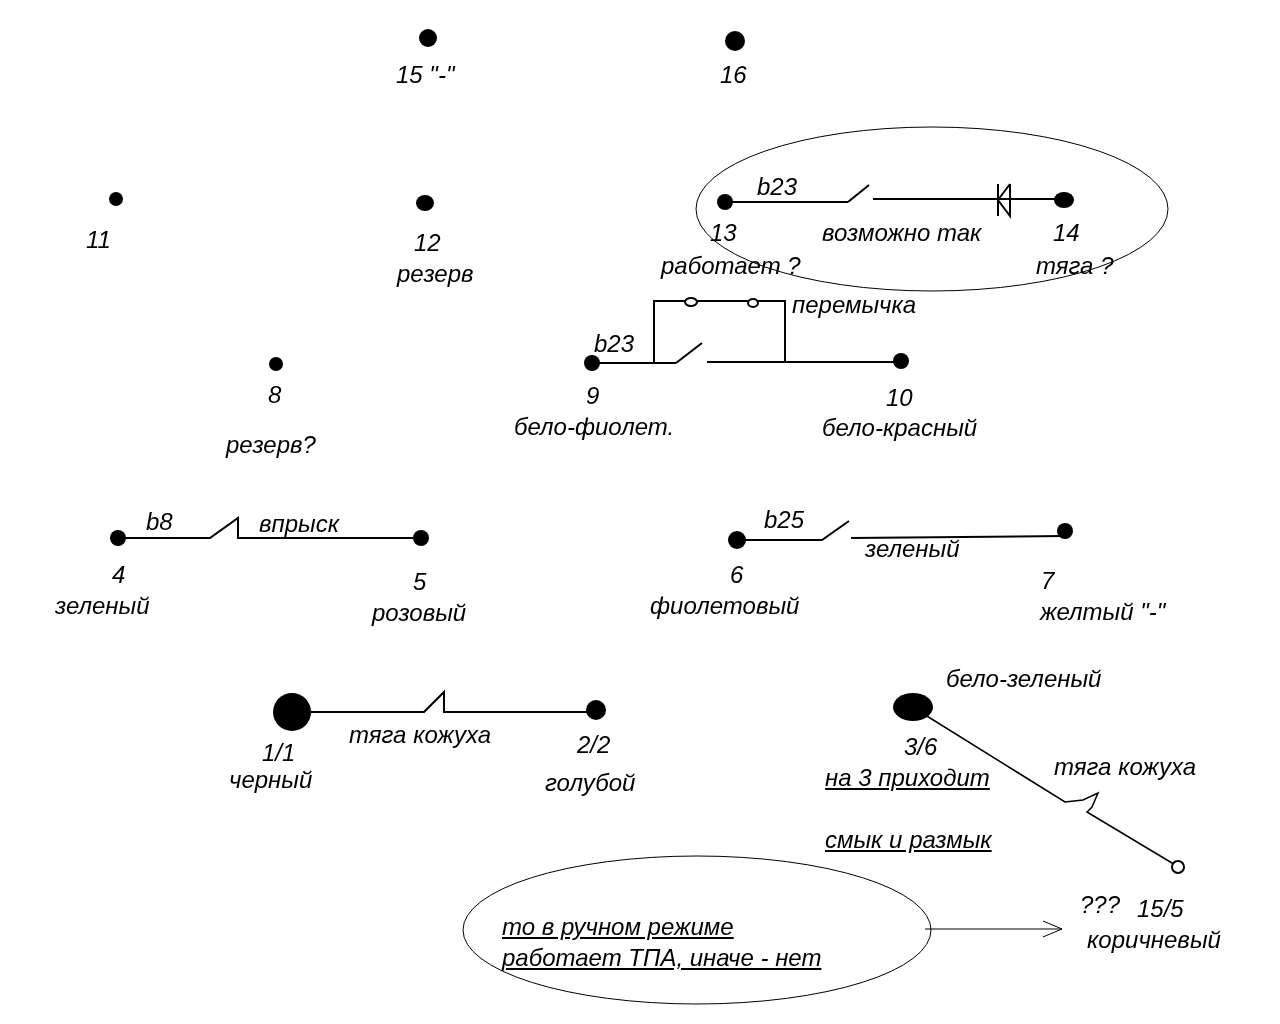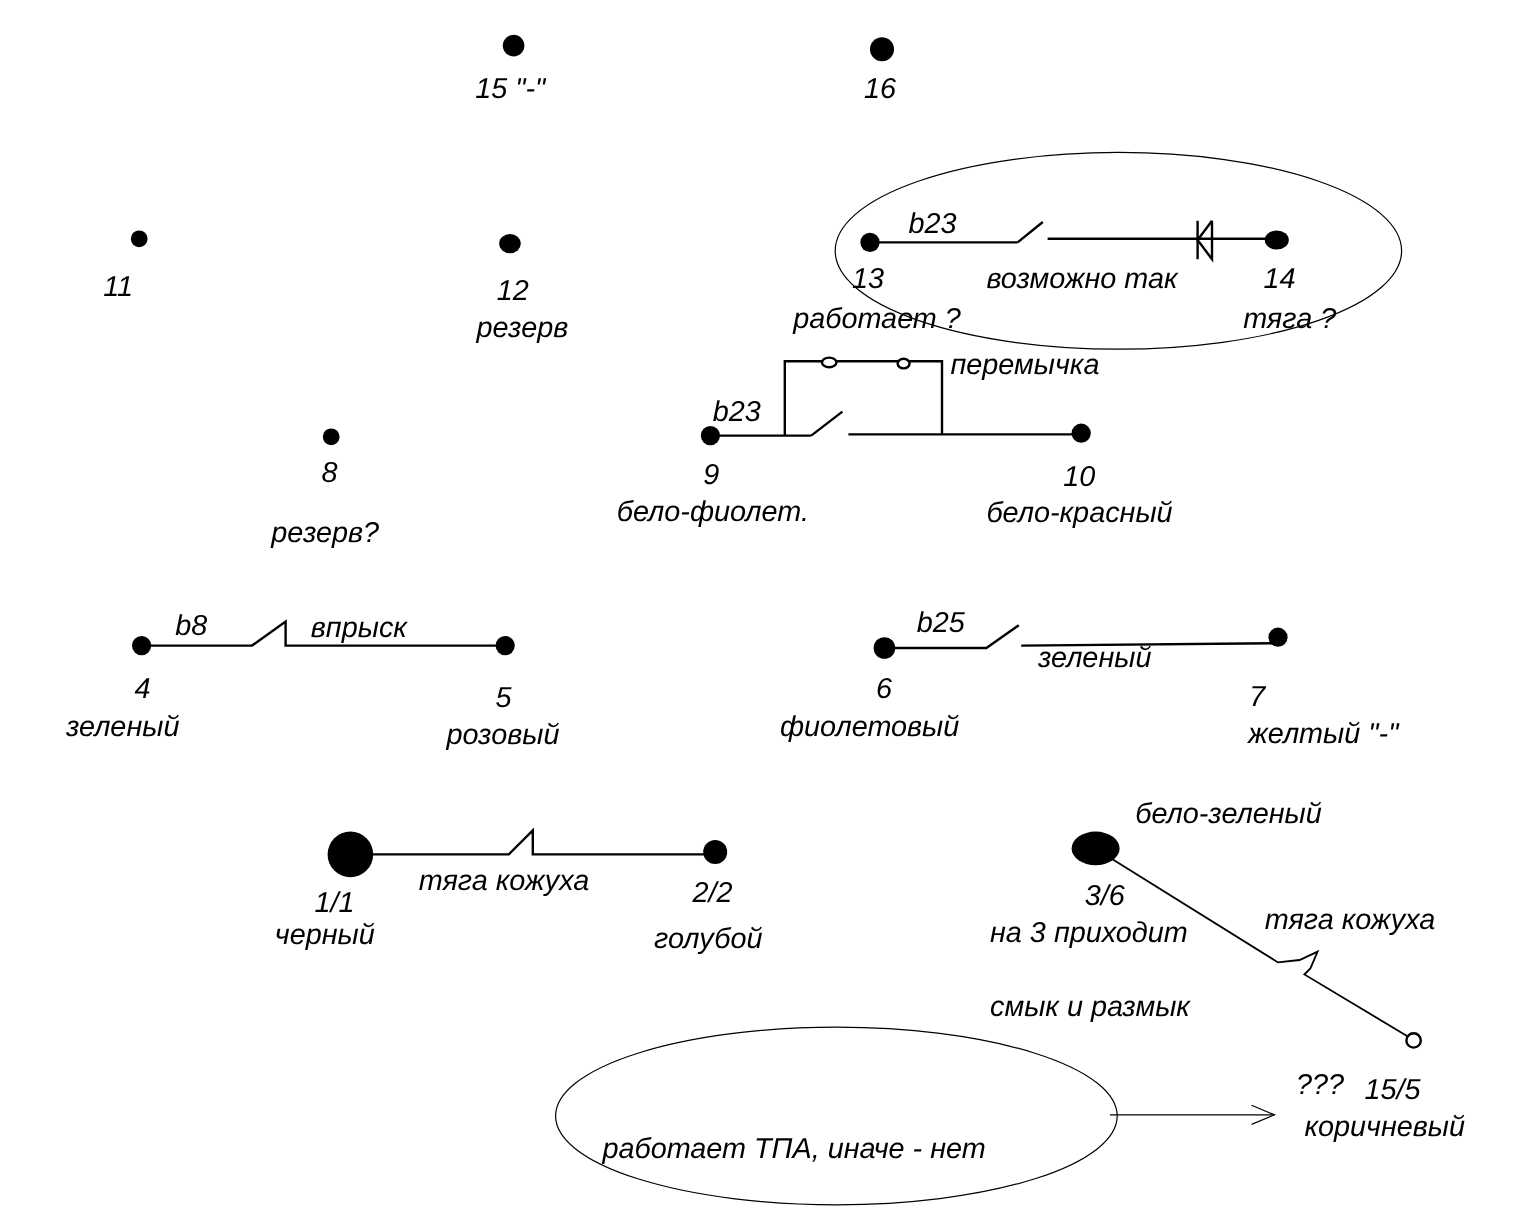--- a/index.html
+++ b/index.html
@@ -7,21 +7,21 @@
   svg.wires { position: absolute; left: 0; top: 0; width: 1280px; height: 1024px; }
   .lbl {
     position: absolute;
     font-family: "Liberation Sans", sans-serif;
     font-style: italic;
     font-size: 24px;
     line-height: 30px;
     color: #000;
     white-space: nowrap;
   }
-  .ml { line-height: 31px; }
+  .ml { line-height: 31px; text-decoration: underline; }
 </style>
 </head>
 <body>
 
 <div id="canvas">
   <svg class="wires" xmlns="http://www.w3.org/2000/svg">
     <g stroke="#000" stroke-width="2" fill="none">
 
       <ellipse cx="932" cy="209" rx="236" ry="82" stroke-width="1"></ellipse>
 
@@ -120,17 +120,18 @@
   <span class="lbl" style="left:229px;top:765px">черный</span>
   <span class="lbl" style="left:577px;top:730px">2/2</span>
   <span class="lbl" style="left:545px;top:768px">голубой</span>
 
   <span class="lbl" style="left:946px;top:664px">бело-зеленый</span>
   <span class="lbl" style="left:904px;top:732px">3/6</span>
   <span class="lbl ml" style="left:825px;top:762px">на 3 приходит</span>
   <span class="lbl ml" style="left:825px;top:824px">смык и размык</span>
   <span class="lbl" style="left:1054px;top:752px">тяга кожуха</span>
 
+  <span class="lbl ml" style="left:502px;top:911px">то в ручном режиме</span>
   <span class="lbl ml" style="left:502px;top:942px">работает ТПА, иначе - нет</span>
   <span class="lbl" style="left:1080px;top:890px">???</span>
   <span class="lbl" style="left:1137px;top:894px">15/5</span>
   <span class="lbl" style="left:1087px;top:925px">коричневый</span>
 </div>
 
 </body></html>

